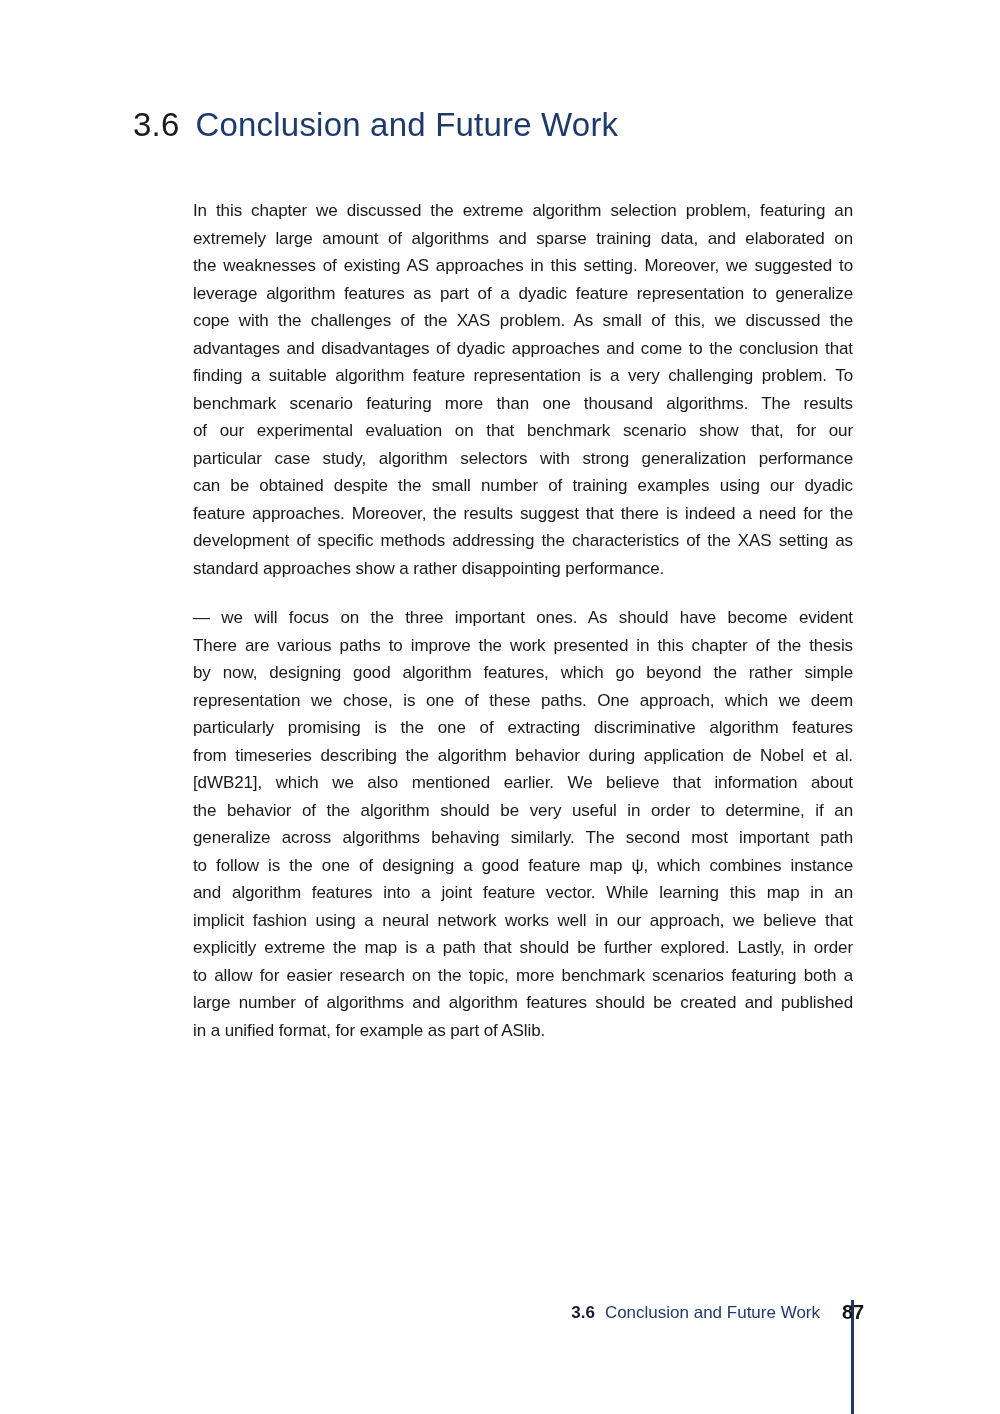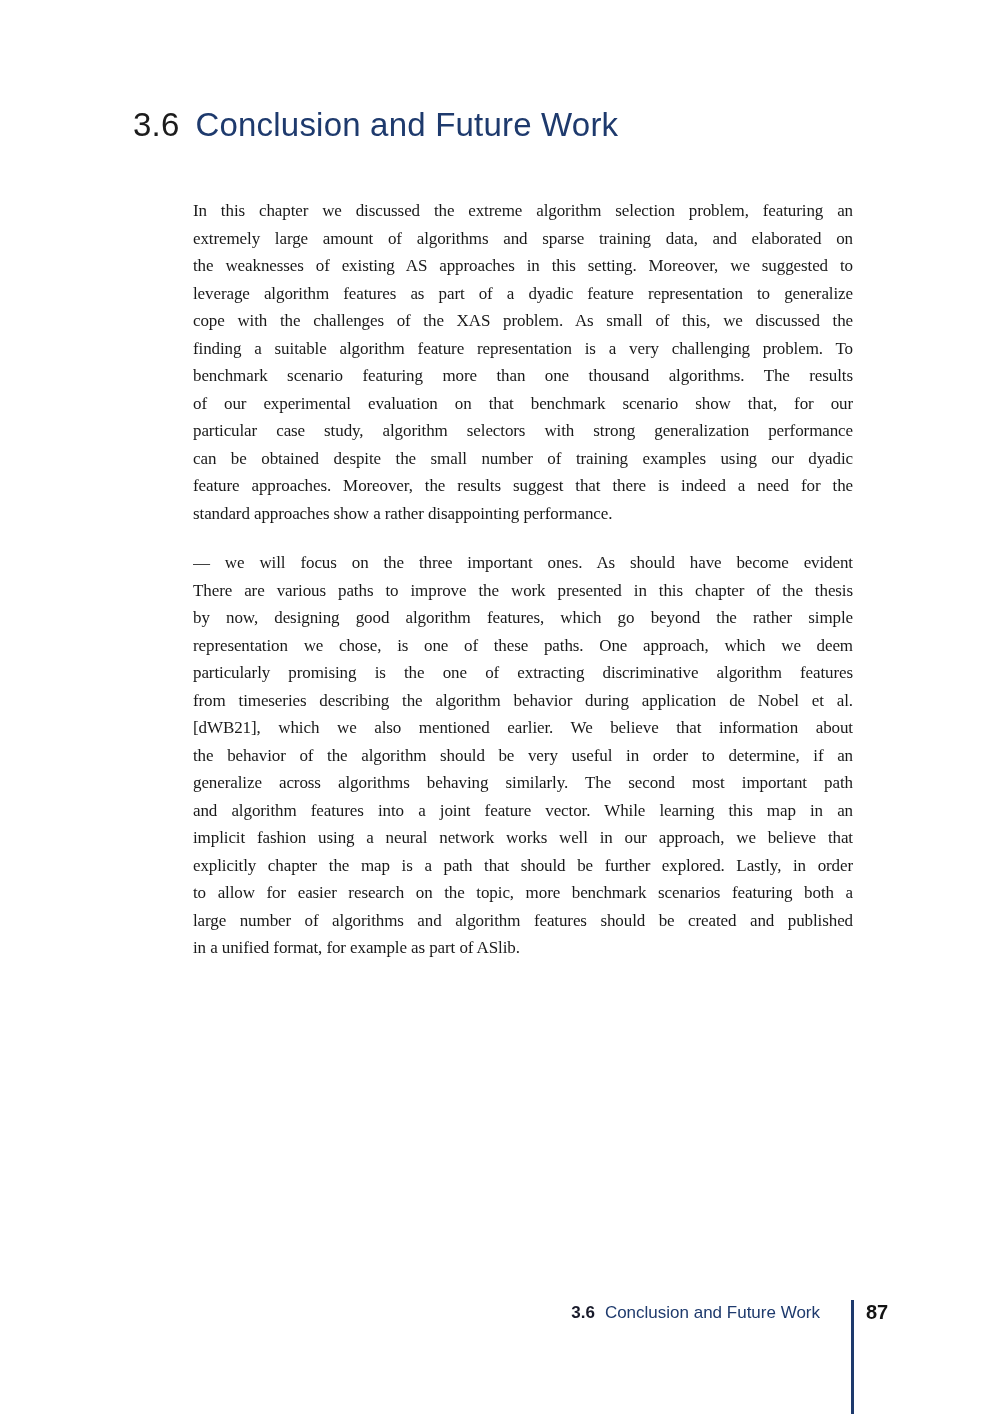--- a/index.html
+++ b/index.html
@@ -24,21 +24,21 @@
     white-space: nowrap;
   }
   .h-num { color: #1c1c1c; }
   .h-title { color: var(--accent); margin-left: 16px; }
 
   .body-col {
     position: absolute;
     left: 193px;
     top: 197px;
     width: 660px;
-    font-family: Liberation Serif, serif;
+    font-family: Liberation Sans, sans-serif;
     font-size: 17px;
     color: var(--ink);
     letter-spacing: -0.1px;
   }
   .paragraph { margin: 0 0 22px 0; }
   .line {
     line-height: 27.5px;
     height: 27.5px;
     text-align: justify;
     text-align-last: justify;
@@ -66,21 +66,21 @@
   .f-bar {
     position: absolute;
     left: 851px;
     top: 0;
     width: 3px;
     height: 114px;
     background: var(--accent);
   }
   .f-page {
     position: absolute;
-    left: 866px;
+    left: 842px;
     top: 0;
     font-size: 20px;
     line-height: 24px;
     font-weight: 700;
     color: #141414;
   }
 </style>
 </head>
 <body>
 
@@ -90,41 +90,44 @@
     <span class="h-num">3.6</span><span class="h-title">Conclusion and Future Work</span>
   </h1>
 
   <div class="body-col">
       <div class="paragraph">
         <div class="line">In this chapter we discussed the extreme algorithm selection problem, featuring an</div>
         <div class="line">extremely large amount of algorithms and sparse training data, and elaborated on</div>
         <div class="line">the weaknesses of existing AS approaches in this setting. Moreover, we suggested to</div>
         <div class="line">leverage algorithm features as part of a dyadic feature representation to generalize</div>
         <div class="line">cope with the challenges of the XAS problem. As small of this, we discussed the</div>
+        <div class="line">advantages and disadvantages of dyadic approaches and come to the conclusion that</div>
         <div class="line">finding a suitable algorithm feature representation is a very challenging problem. To</div>
         <div class="line">benchmark scenario featuring more than one thousand algorithms. The results</div>
         <div class="line">of our experimental evaluation on that benchmark scenario show that, for our</div>
         <div class="line">particular case study, algorithm selectors with strong generalization performance</div>
         <div class="line">can be obtained despite the small number of training examples using our dyadic</div>
         <div class="line">feature approaches. Moreover, the results suggest that there is indeed a need for the</div>
+        <div class="line">development of specific methods addressing the characteristics of the XAS setting as</div>
         <div class="line last">standard approaches show a rather disappointing performance.</div>
       </div>
       <div class="paragraph">
         <div class="line">— we will focus on the three important ones. As should have become evident</div>
         <div class="line">There are various paths to improve the work presented in this chapter of the thesis</div>
         <div class="line">by now, designing good algorithm features, which go beyond the rather simple</div>
         <div class="line">representation we chose, is one of these paths. One approach, which we deem</div>
         <div class="line">particularly promising is the one of extracting discriminative algorithm features</div>
         <div class="line">from timeseries describing the algorithm behavior during application de Nobel et al.</div>
         <div class="line">[dWB21], which we also mentioned earlier. We believe that information about</div>
         <div class="line">the behavior of the algorithm should be very useful in order to determine, if an</div>
         <div class="line">generalize across algorithms behaving similarly. The second most important path</div>
+        <div class="line">to follow is the one of designing a good feature map ψ, which combines instance</div>
         <div class="line">and algorithm features into a joint feature vector. While learning this map in an</div>
         <div class="line">implicit fashion using a neural network works well in our approach, we believe that</div>
-        <div class="line">explicitly chapter the map is a path that should be further explored. Lastly, in order</div>
+        <div class="line">explicitly extreme the map is a path that should be further explored. Lastly, in order</div>
         <div class="line">to allow for easier research on the topic, more benchmark scenarios featuring both a</div>
         <div class="line">large number of algorithms and algorithm features should be created and published</div>
         <div class="line last">in a unified format, for example as part of ASlib.</div>
       </div>
     </div>
 
   <div class="footer">
     <div class="f-text">
       <span class="f-num">3.6</span><span class="f-title">Conclusion and Future Work</span>
     </div>

